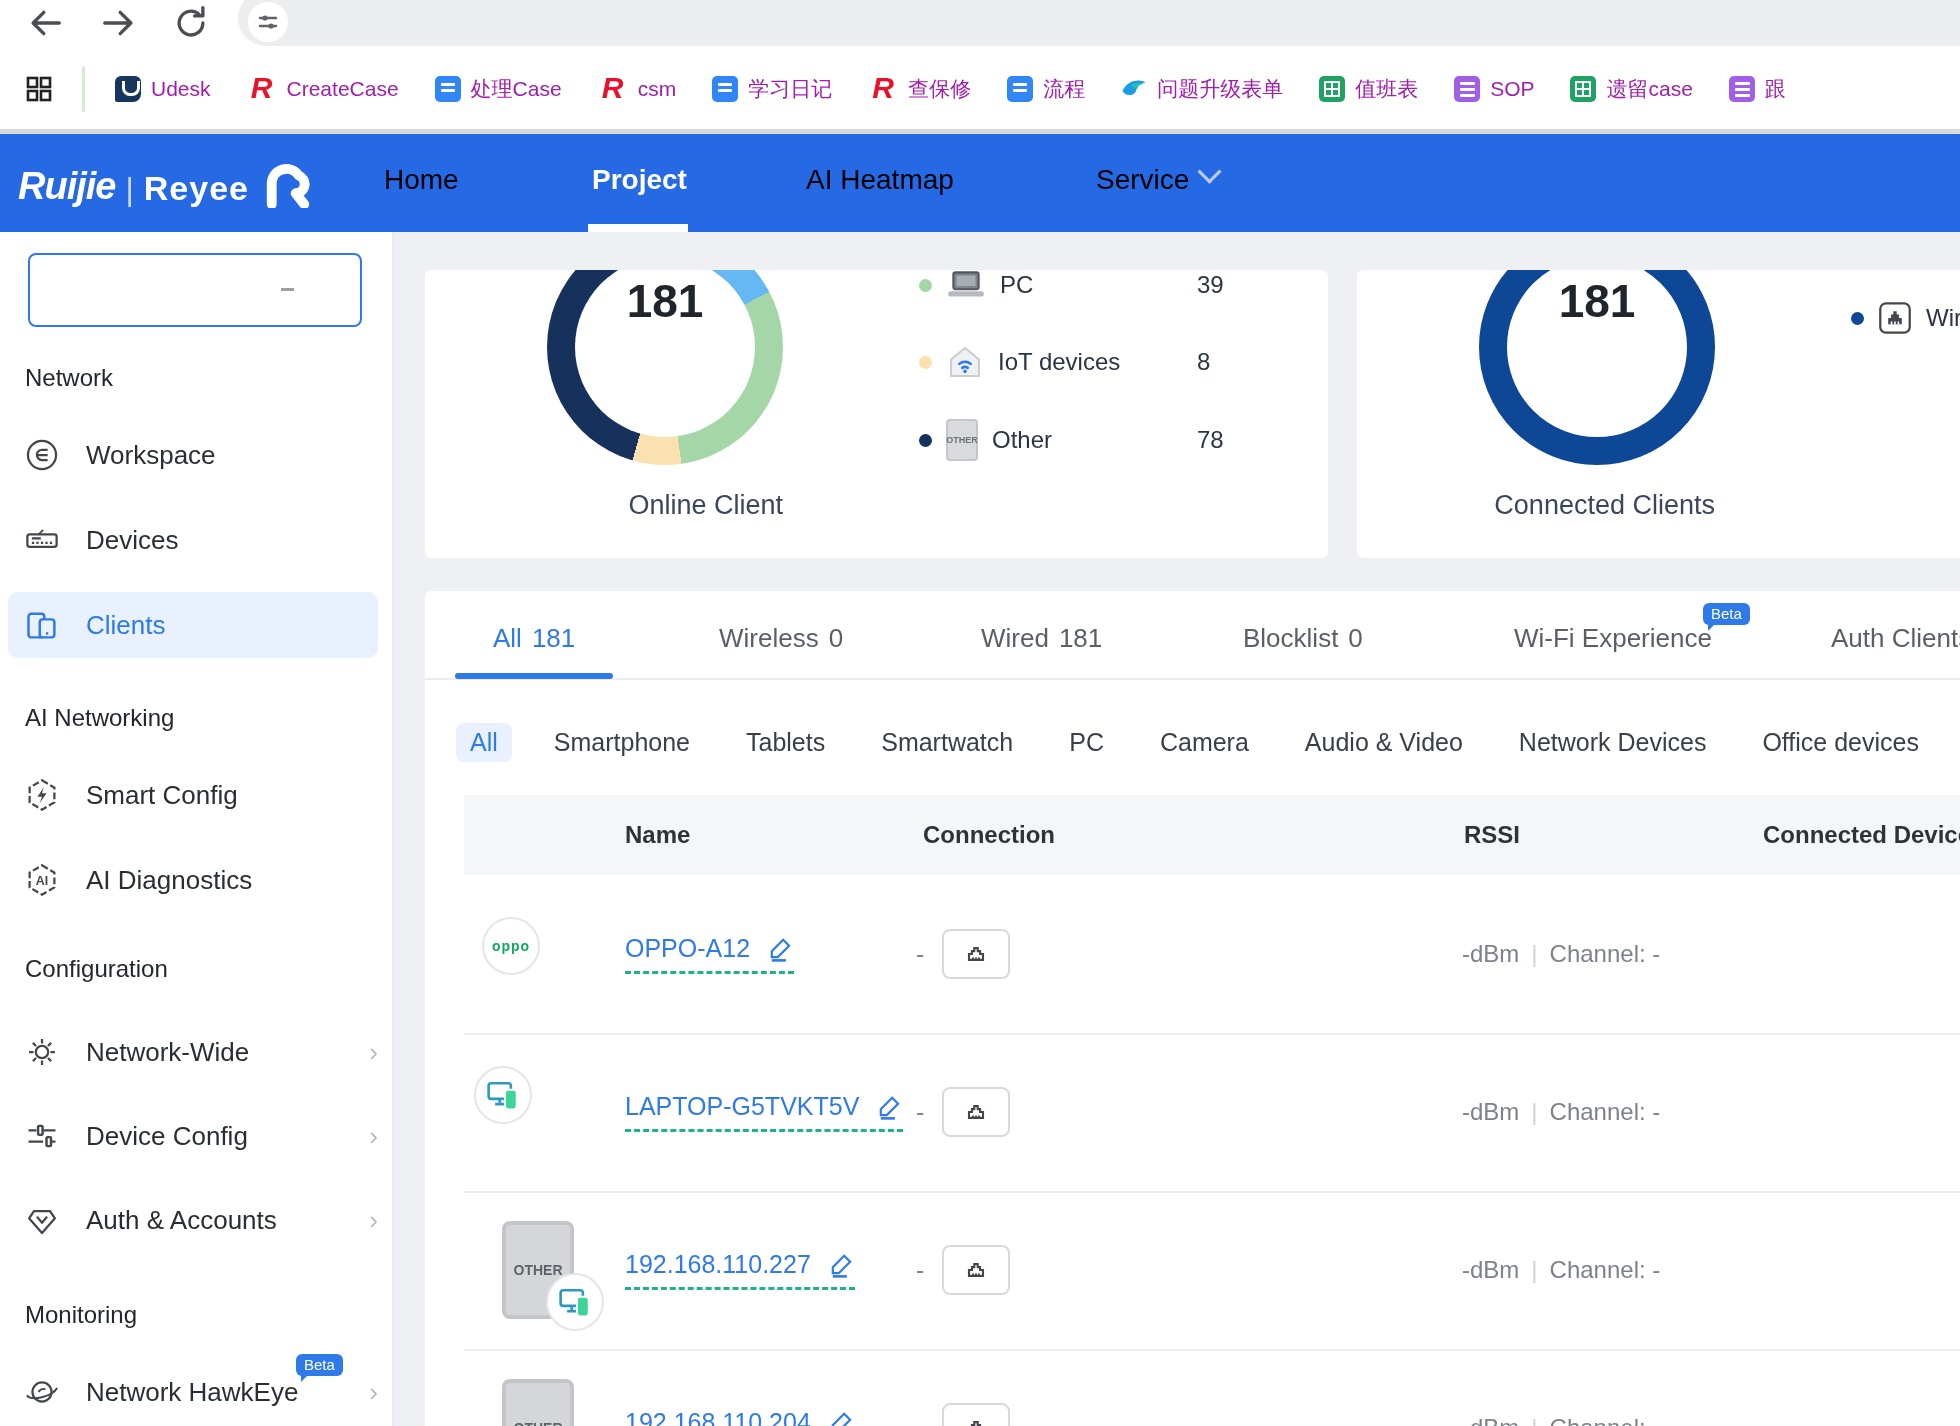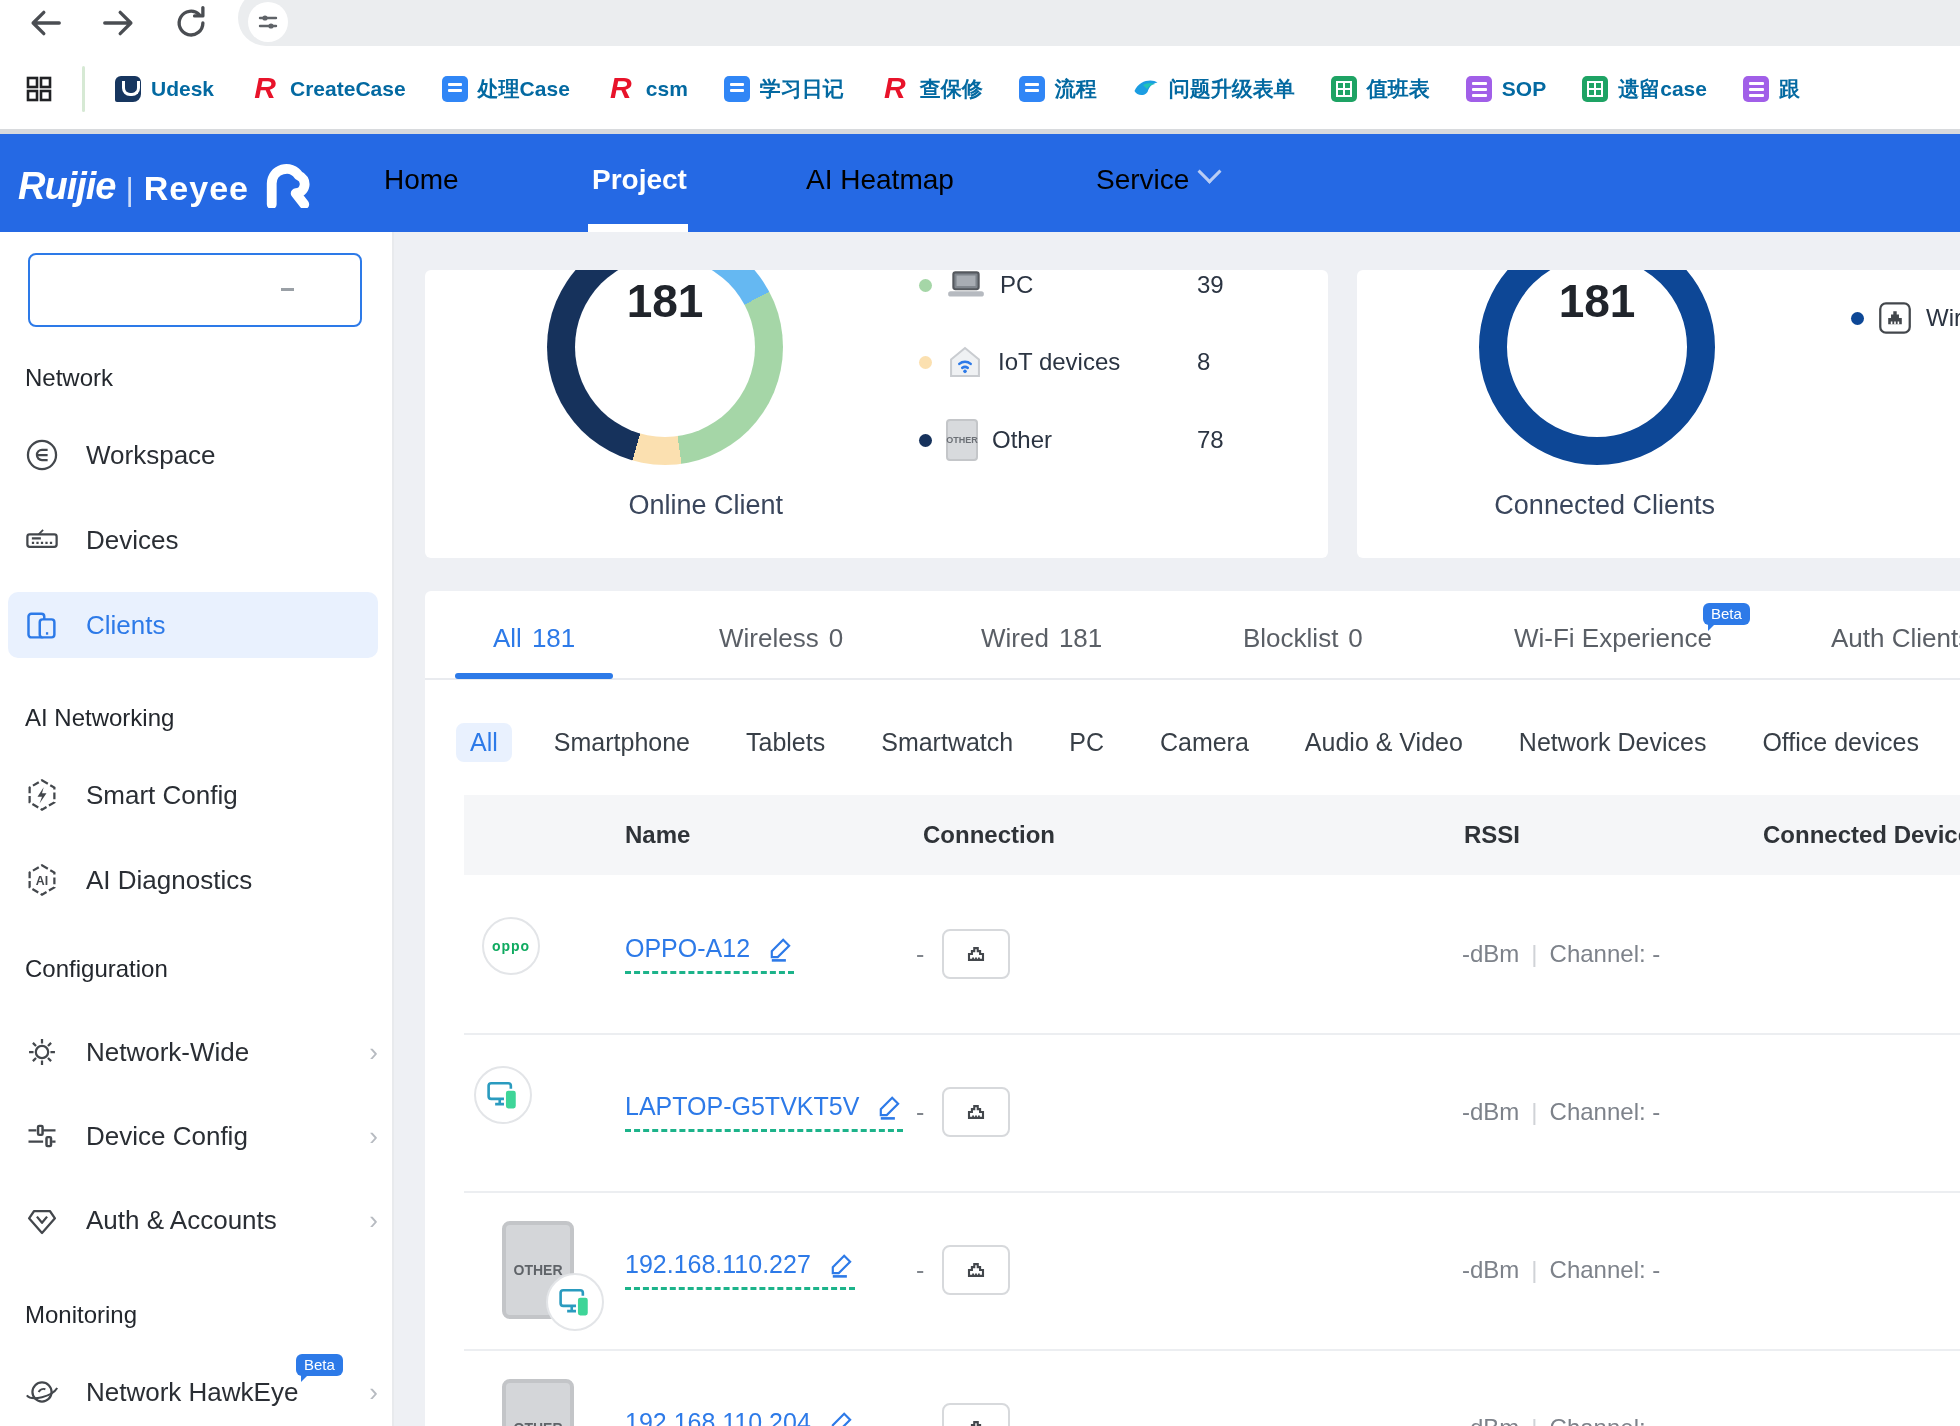--- a/index.html
+++ b/index.html
@@ -12,21 +12,21 @@
   .tb-ic{position:absolute;top:4px;width:38px;height:38px;color:#4a4d52;cursor:pointer}
   .tb-back{left:26px}.tb-fwd{left:100px}.tb-reload{left:172px}
   .url-pill{position:absolute;left:238px;top:-10px;right:-40px;height:56px;background:#ebedef;border-radius:28px;}
   .tune-circle{position:absolute;left:10px;top:12px;width:40px;height:40px;background:#fff;border-radius:50%;
                display:flex;align-items:center;justify-content:center;}
   .url-text{position:absolute;left:68px;top:18px;font-size:24px;white-space:nowrap;}
   .url-host{color:#202124}.url-path{color:#6c7075}
 
   
   .bmbar{position:absolute;left:0;top:48px;right:0;height:82px;background:#fff;display:flex;align-items:center;
-         padding-left:26px;gap:36px;font-size:21px;color:#0369a1;white-space:nowrap;font-weight:bold;}
+         padding-left:26px;gap:36px;font-size:21px;color:#a21caf;white-space:nowrap;}
   .apps-ic{width:26px;height:26px;flex:none}
   .bm-sep{width:3px;height:46px;background:#d6e9d4;border-radius:2px;flex:none;margin:0 -6px;}
   .bm{display:flex;align-items:center;gap:10px;flex:none;cursor:pointer}
   .bi{width:26px;height:26px;border-radius:5px;position:relative;flex:none}
   .bi.doc{background:#3086f6}
   .bi.doc::after{content:"";position:absolute;left:6px;right:6px;top:7px;height:3px;background:#fff;
                  box-shadow:0 6px 0 #fff;border-radius:1px}
   .bi.sheet{background:#1ea364}
   .bi.sheet::after{content:"";position:absolute;left:5px;top:5px;width:12px;height:12px;border:2px solid #fff;
                    background:linear-gradient(#fff,#fff) center/100% 2px no-repeat,linear-gradient(#fff,#fff) center/2px 100% no-repeat;}

